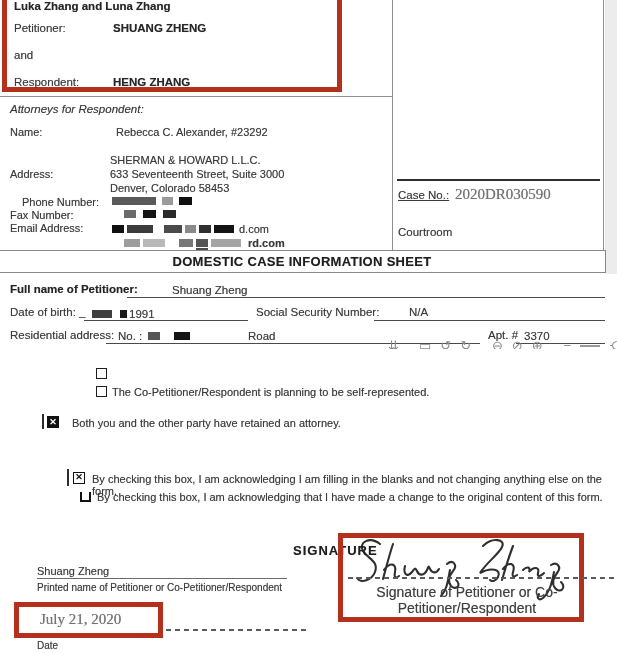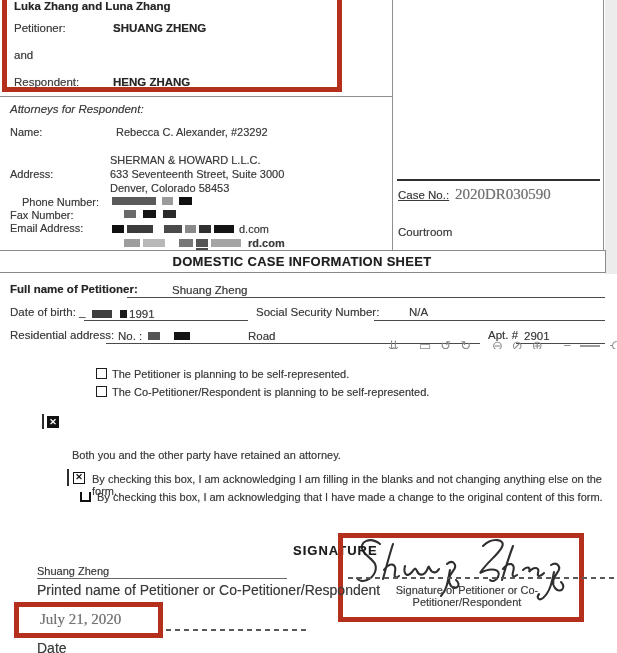--- a/index.html
+++ b/index.html
@@ -7,21 +7,21 @@
   #canvas {
     position:relative; width:617px; height:653px; overflow:hidden;
     background:#fff; font-family:"Liberation Sans", sans-serif;
     color:#3b3b3b;
   }
   .abs { position:absolute; }
   .b { font-weight:bold; color:#262626; }
   .it { font-style:italic;text-align:right; }
   .t11 { font-size:11px; }
   .t115 { font-size:11.5px; }
-  .t10 { font-size:14px; }
+  .t10 { font-size:10px; }
   .serif { font-family:"Liberation Serif", serif; color:#737373; }
   .vline { position:absolute; width:1px; background:#8f8f8f; }
   .hline { position:absolute; height:1px; background:#8f8f8f; }
   .uline { position:absolute; height:1px; background:#4a4a4a; }
   .dashline {
     position:absolute; height:2px;
     background:repeating-linear-gradient(to right,#5a5a5a 0 5px,transparent 5px 9px);
   }
   .redbox { position:absolute; border:5px solid #b5301c; background:transparent; }
   .redact { display:inline-block; height:8px; vertical-align:middle; }
@@ -47,21 +47,21 @@
     display:flex; align-items:center; justify-content:center;
     font-weight:bold; font-size:13px; color:#1f1f1f; letter-spacing:.3px;
   }
   .toolbar-frag {
     position:absolute; overflow:hidden; color:#888; font-size:13px;
     display:flex; gap:9px; align-items:flex-start; white-space:nowrap;
   }
   .toolbar-frag span { line-height:15px; }
   .slider-track { display:inline-block; width:58px; height:1.6px; background:#999; margin-top:7px; position:relative; }
   .slider-knob { position:absolute; width:9px; height:9px; border:1.4px solid #888; border-radius:50%; background:#fff; top:-4px; left:32px; }
-  .caption-sm { font-size:11px; color:#3f3f3f; }
+  .caption-sm { font-size:14px; color:#3f3f3f; }
   .graystrip { position:absolute; background:#ececec; }
   .fuzz { text-shadow:0 0 .7px rgba(70,70,70,.55); }
 </style>
 </head>
 <body>
 
 <div id="canvas">
 
   <div class="vline" style="left:392px; top:0; height:251px;"></div>
   <div class="vline" style="left:603px; top:0; height:251px;"></div>
@@ -145,21 +145,21 @@
 
   <div class="abs t115 fuzz" style="left:10px; top:329px;">Residential address:</div>
   <div class="abs t115 fuzz" style="left:118px; top:330px;">No. :</div>
   <div class="rrow" style="left:148px; top:332px; gap:14px;">
     <span class="redact" style="width:12px; background:#555;"></span>
     <span class="redact" style="width:16px; background:#151515;"></span>
   </div>
   <div class="abs t115 fuzz" style="left:200px; top:330px;margin-left:48px;">Road</div>
   <div class="uline" style="left:106px; top:343px; width:374px;"></div>
   <div class="abs t115 fuzz" style="left:488px; top:329px;">Apt. #</div>
-  <div class="abs t115 fuzz" style="left:524px; top:330px;">2901</div>
+  <div class="abs t115 fuzz" style="left:524px; top:330px;">3370</div>
   <div class="uline" style="left:516px; top:343px; width:89px;"></div>
 
   <div class="toolbar-frag" style="left:388px; top:338px; width:229px; height:11px;">
     <span>⇊</span>
     <span style="width:6px;"></span>
     <span>▭</span>
     <span>↺</span>
     <span>↻</span>
     <span style="width:8px;"></span>
     <span>⊖</span>
@@ -167,28 +167,27 @@
     <span>⊕</span>
     <span style="width:8px;"></span>
     <span>−</span>
     <span class="slider-track">
         <span class="slider-knob"></span>
       </span>
     <span>+</span>
   </div>
 
   <div class="cb" style="left:96px; top:368px;"></div>
-  <div class="abs t11 fuzz" style="left:112px; top:368px;">The Petitioner is planning to be self-represented.</div>
 
   <div class="cb" style="left:96px; top:386px;"></div>
   <div class="abs t11 fuzz" style="left:112px; top:386px;">The Co-Petitioner/Respondent is planning to be self-represented.</div>
 
   <div class="cursor-bar" style="left:42px; top:414px; height:15px;"></div>
   <div class="cb-filled" style="left:47px; top:416px;">✕</div>
-  <div class="abs t11 fuzz" style="left:72px; top:417px;margin-top:32px;">Both you and the other party have retained an attorney.</div>
+  <div class="abs t11 fuzz" style="left:72px; top:417px;">Both you and the other party have retained an attorney.</div>
 
   <div class="cursor-bar" style="left:67px; top:469px; height:17px;"></div>
   <div class="cb-x" style="left:73px; top:472px;">✕</div>
   <div class="abs t11 fuzz" style="left:92px; top:473px;">By checking this box, I am acknowledging I am filling in the blanks and not changing anything else on the form.</div>
 
   <div class="cb-u" style="left:80px; top:492px;"></div>
   <div class="abs t11 fuzz" style="left:97px; top:491px;">By checking this box, I am acknowledging that I have made a change to the original content of this form.</div>
 
   <div class="abs b fuzz" style="left:293px; top:543px; font-size:13px; letter-spacing:1px; color:#1d1d1d;">SIGNATURE</div>
 

